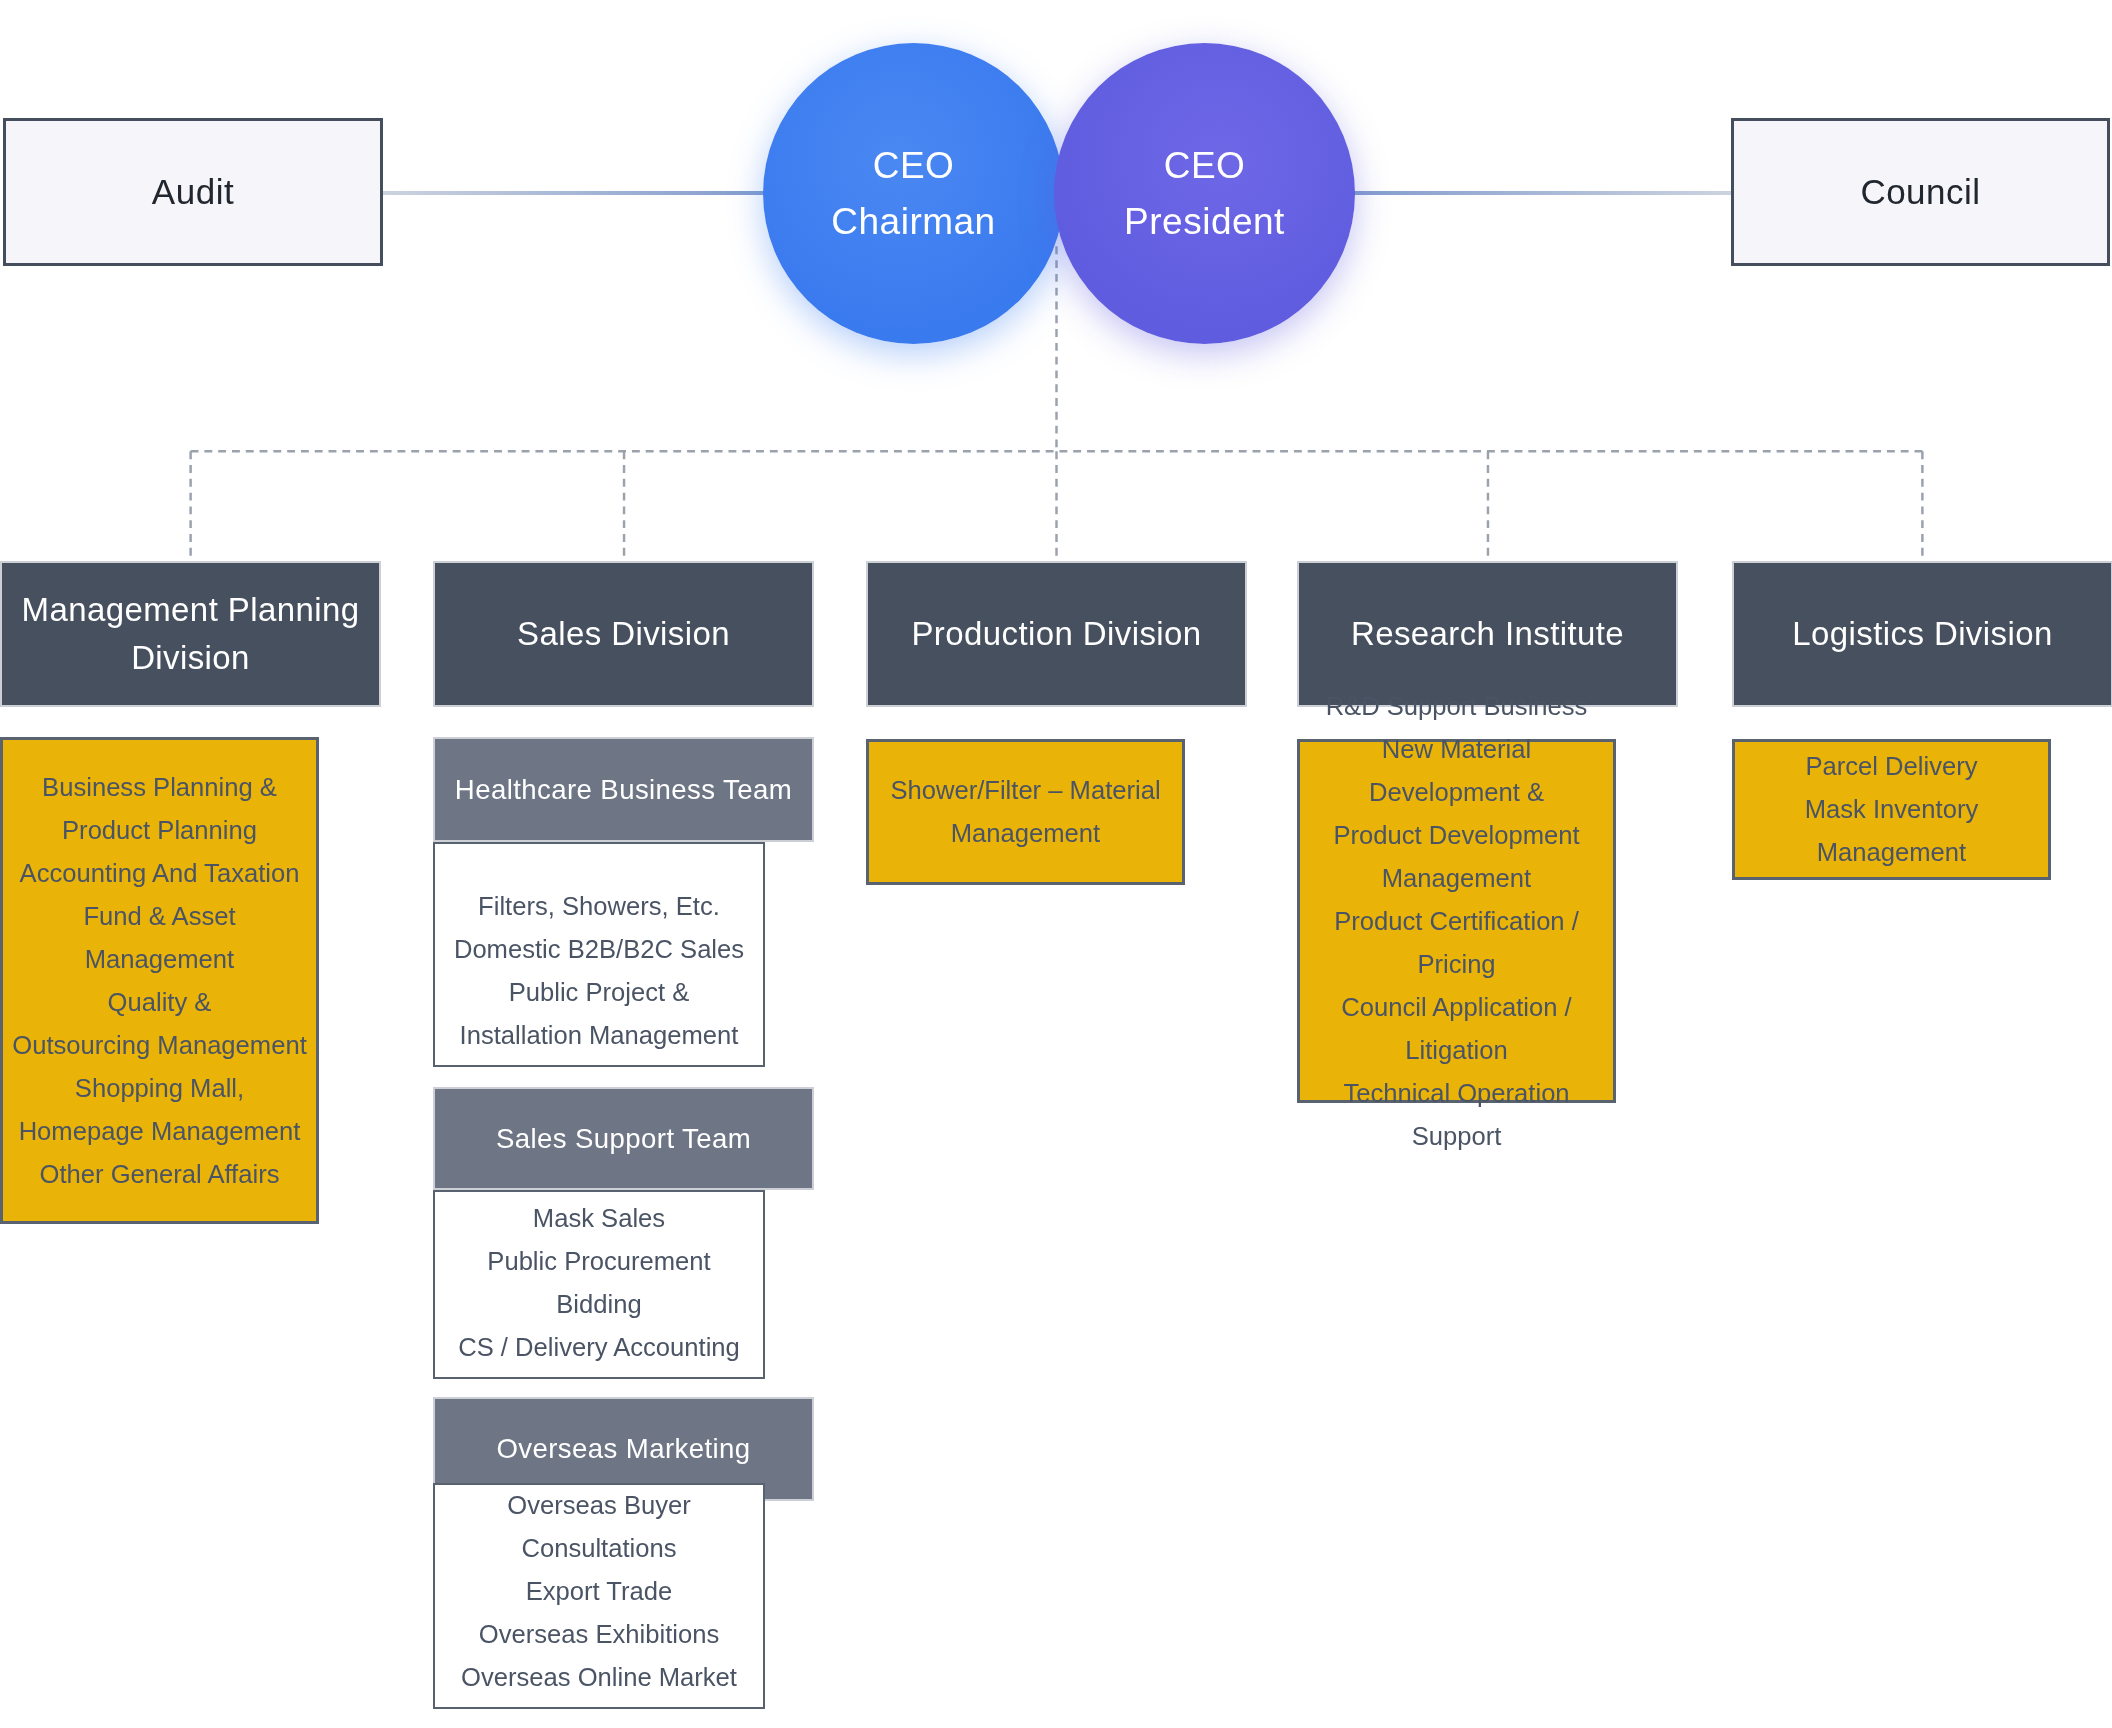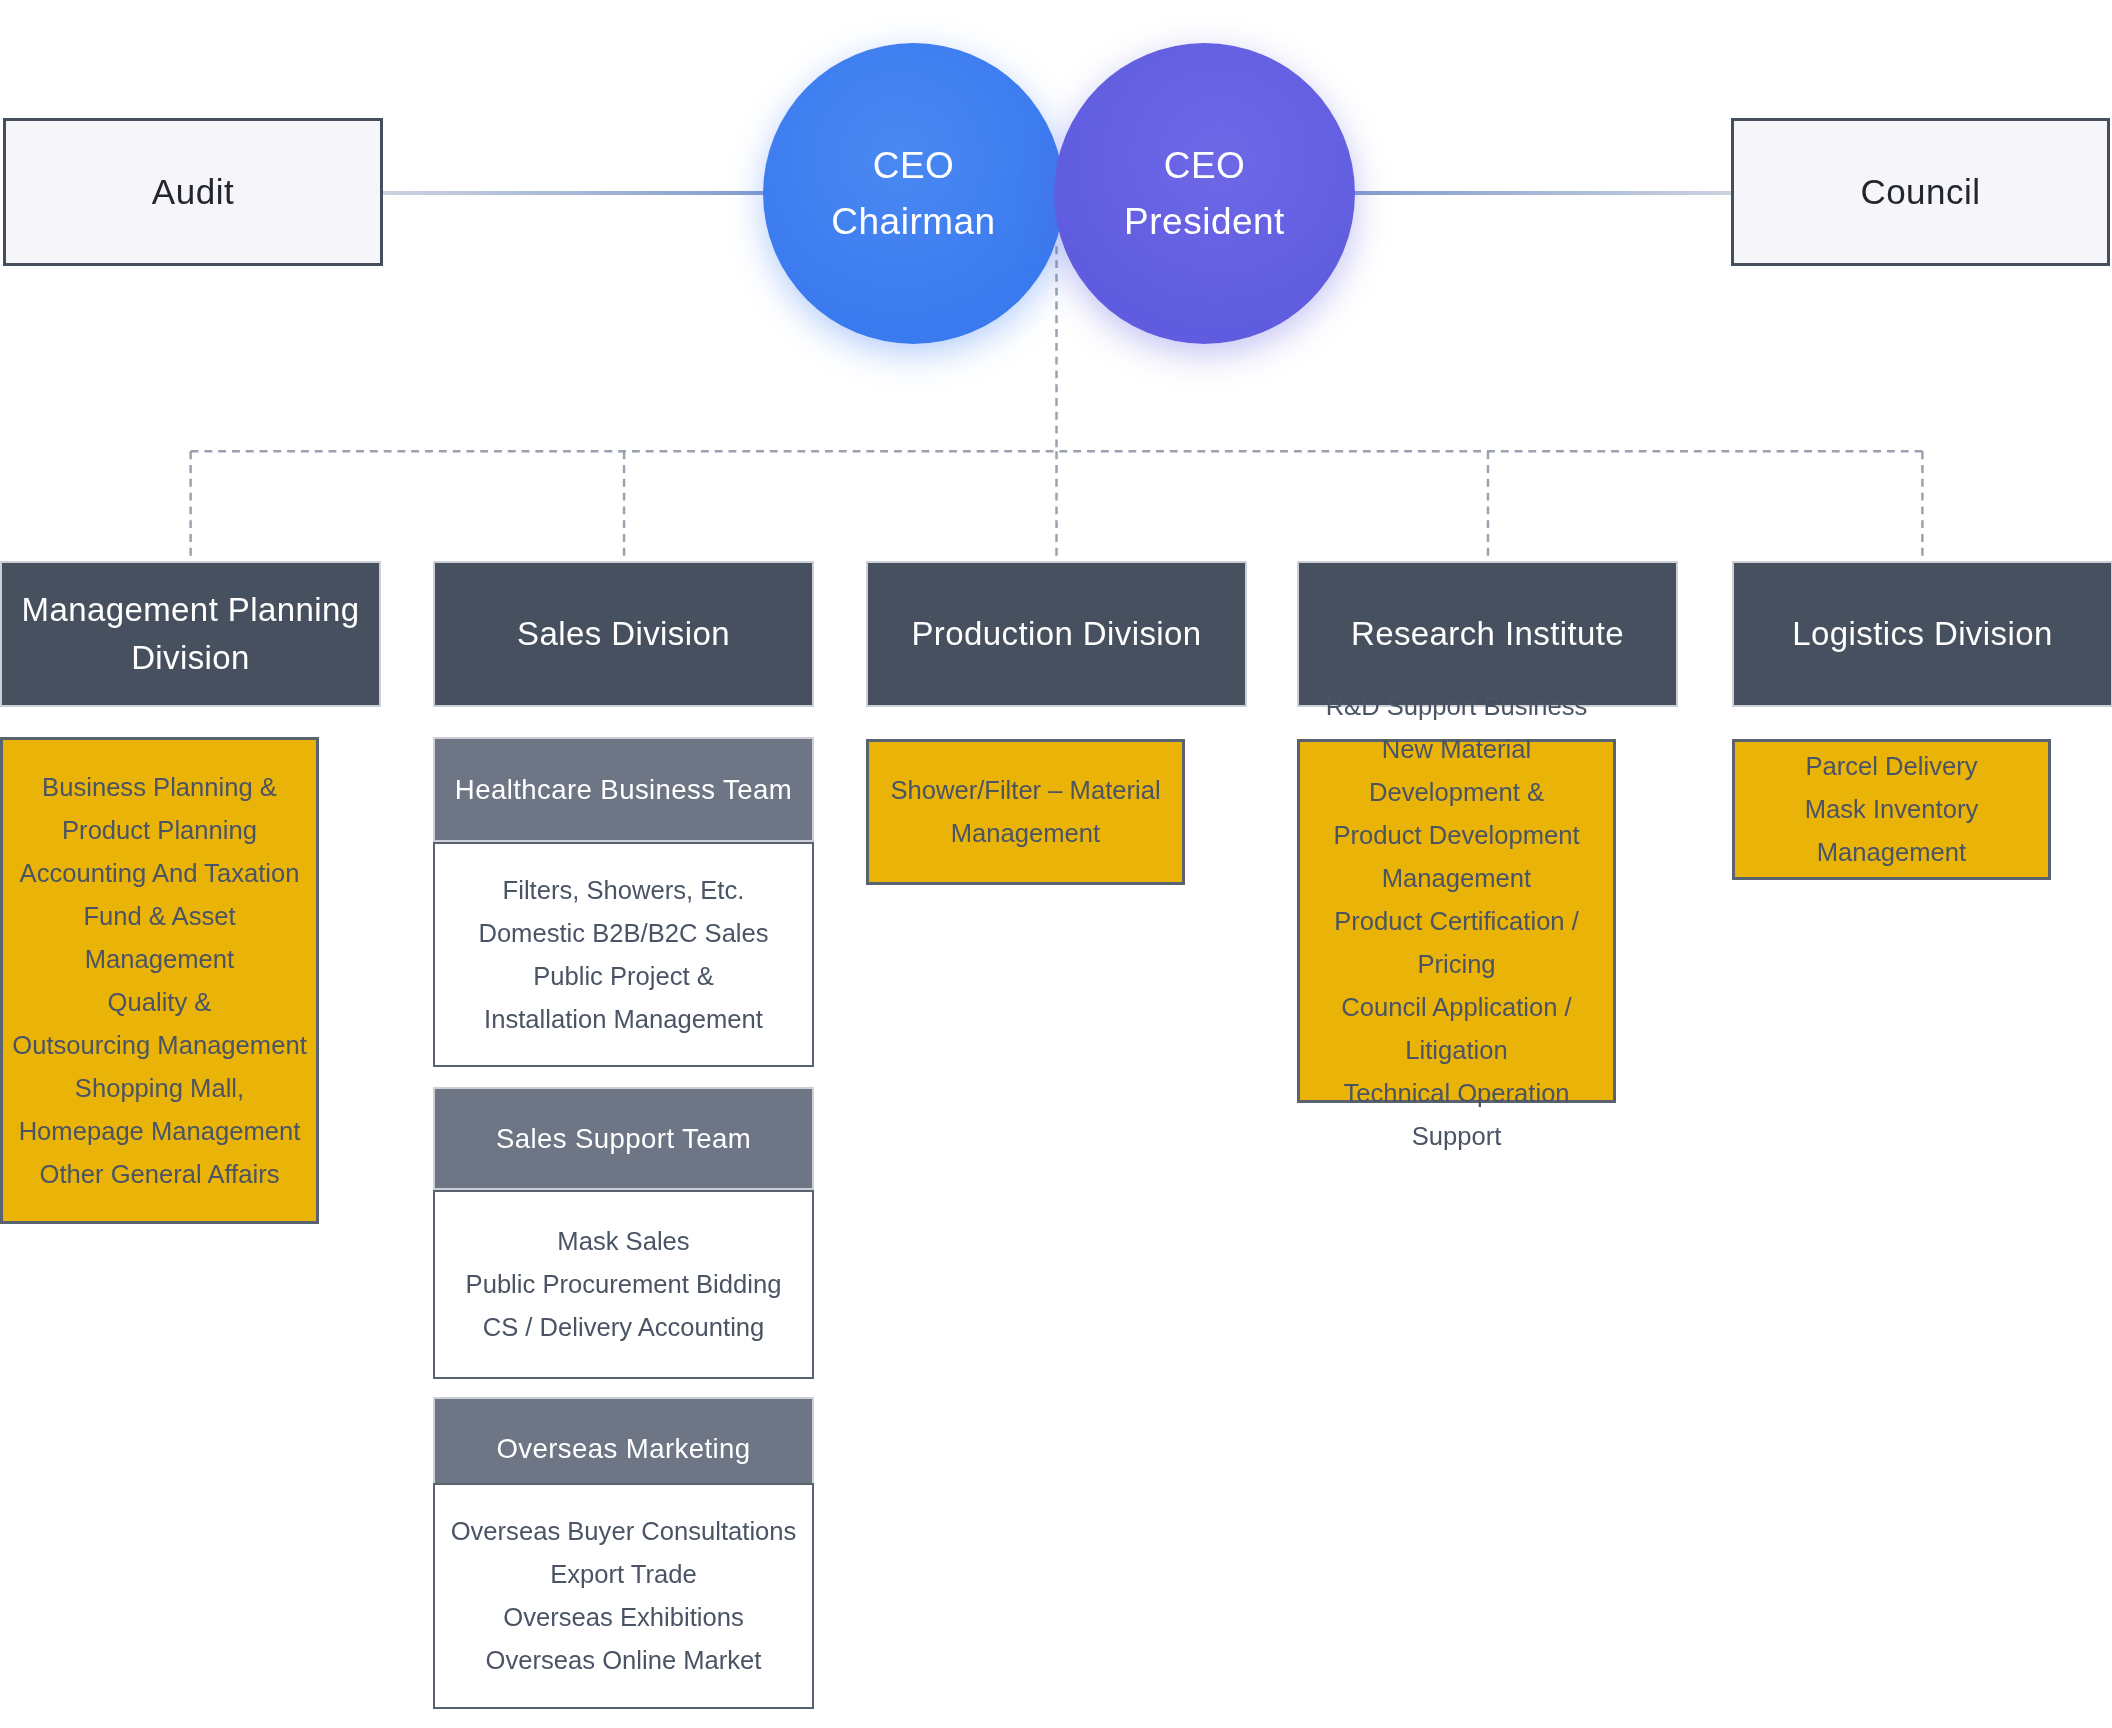--- a/index.html
+++ b/index.html
@@ -63,23 +63,23 @@
   #detail-research{left:1297px;top:739px;height:364px;}
   #detail-logistics{left:1732px;top:739px;height:141px;}
   
   .team-header{
     position:absolute;left:433px;width:381px;box-sizing:border-box;z-index:1;
     background:#6e7585;border:2px solid #ccd0d6;color:#ffffff;
     display:flex;align-items:center;justify-content:center;text-align:center;
     font-size:27.6px;letter-spacing:0.4px;
   }
   .team-box{
-    position:absolute;left:433px;width:381px;box-sizing:border-box;z-index:1;
+    position:absolute;left:433px;width:332px;box-sizing:border-box;z-index:1;
     background:#ffffff;border:2px solid #59626f;color:#4a5464;
-    display:flex;flex-direction:column;align-items:center;justify-content:center;
+    display:flex;flex-direction:column;align-items:center;justify-content:flex-end;
     text-align:center;font-size:25.6px;padding:7.9px;
   }
   .team-box .ln{line-height:43px;}
   #team-header-healthcare{top:737px;height:105px;}
   #team-box-healthcare{top:842px;height:225px;}
   #team-header-support{top:1087px;height:103px;}
   #team-box-support{top:1190px;height:189px;}
   #team-header-overseas{top:1397px;height:104px;}
   #team-box-overseas{top:1435px;height:226px;margin-top:48px;}
 </style>

